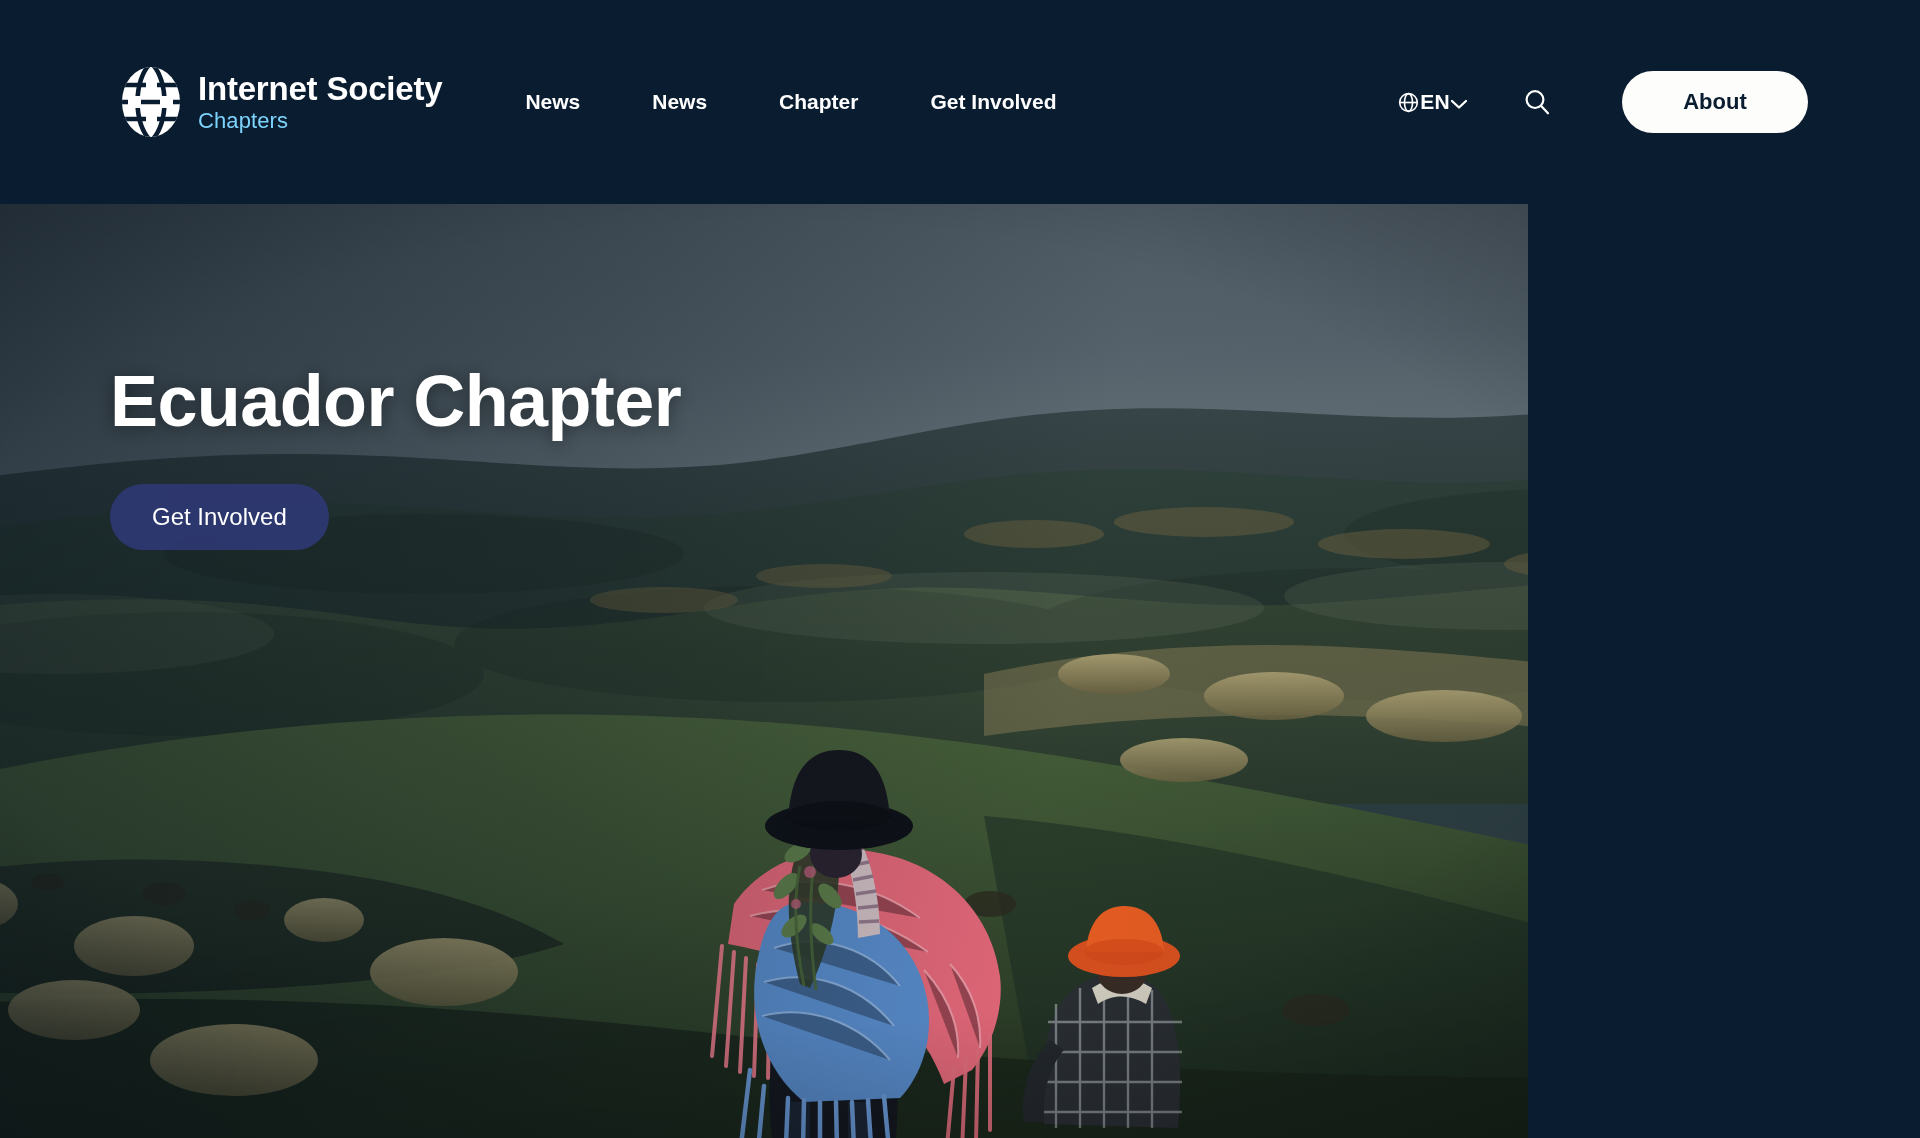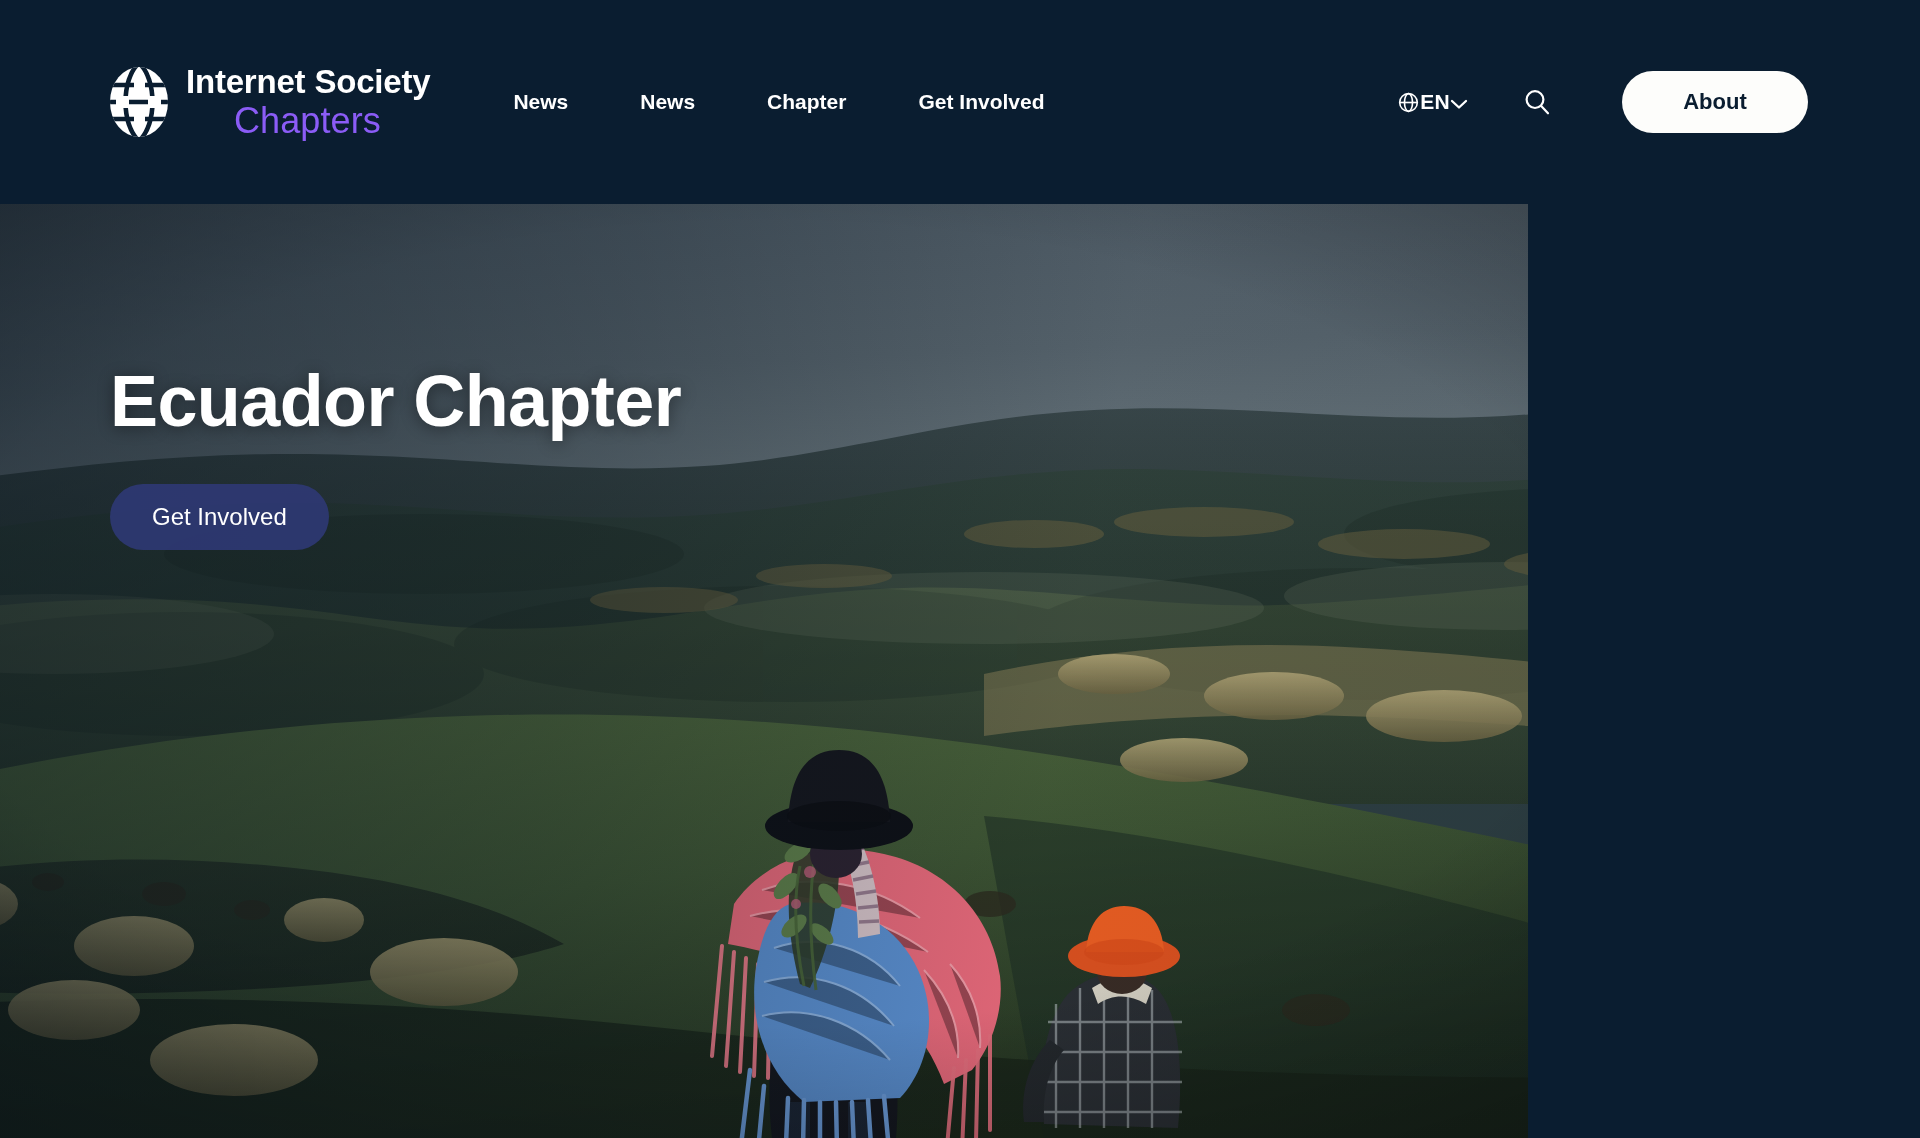--- a/index.html
+++ b/index.html
@@ -9,36 +9,37 @@
     background:#0a1d30;
   }
 
   
   .site-header{
     position:absolute; top:0; left:0;
     width:1920px; height:204px;
     background:#0a1d30;
     display:flex; align-items:center;
     z-index:40;
+    padding-left:12px;
   }
   .brand{
     display:flex; align-items:center;
     margin-left:108px;
     gap:16px;
     text-decoration:none;
   }
   .brand-globe{ width:62px; height:74px; flex:none; display:block; }
   .brand-words{ display:flex; flex-direction:column; justify-content:center; line-height:1; }
   .brand-line1{
     font-size:33px; font-weight:700; color:#ffffff;
     letter-spacing:-0.2px; white-space:nowrap;
   }
   .brand-line2{
-    font-size:36px; font-weight:400; color:#8b5cf6;
-    letter-spacing:0.1px; margin-top:5px; white-space:nowrap;margin-left:48px;
+    font-size:22px; font-weight:400; color:#7dd3fc;
+    letter-spacing:0.1px; margin-top:5px; white-space:nowrap;
   }
 
   .main-nav{ display:flex; align-items:center; margin-left:83px; }
   .nav-link{
     color:#ffffff; font-size:21px; font-weight:700;
     text-decoration:none; white-space:nowrap;
     padding:10px 0;
   }
   .nav-link + .nav-link{ margin-left:72px; }
 

